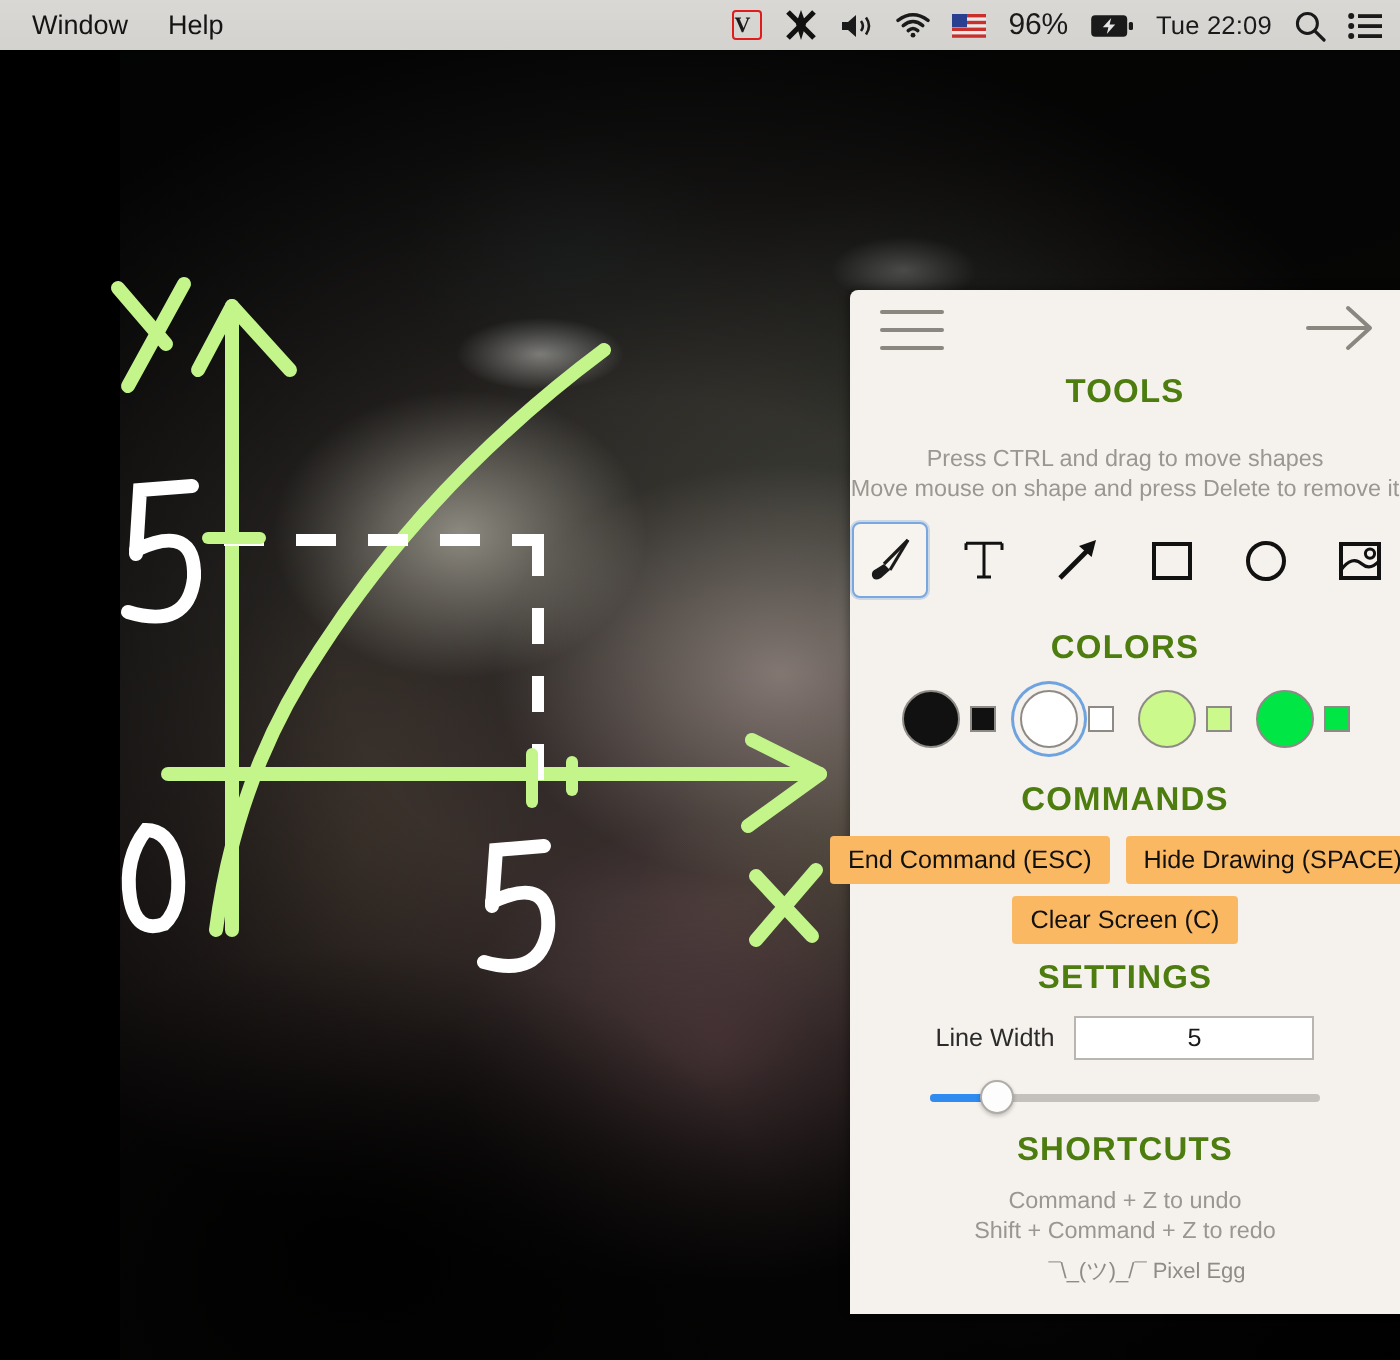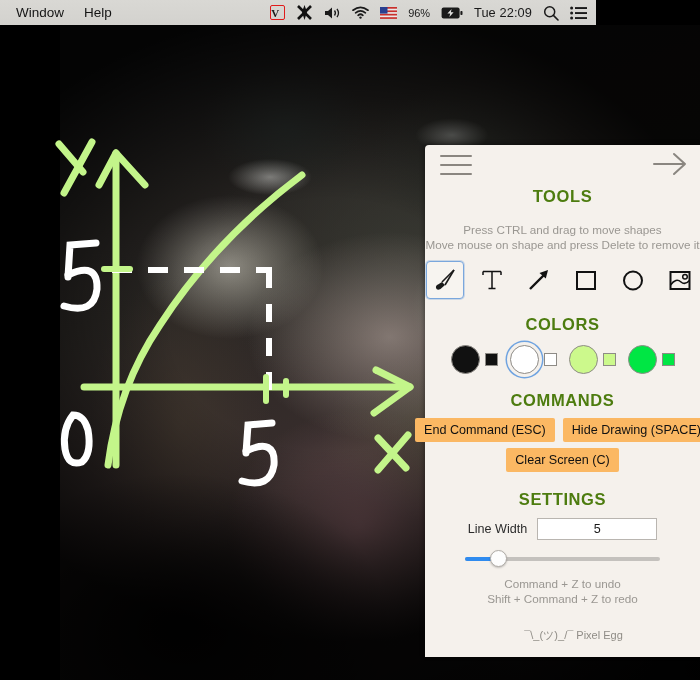--- a/index.html
+++ b/index.html
@@ -6,39 +6,39 @@
   html, body {
     width: 700px; height: 680px;
     overflow: hidden;
     font-family: "Liberation Sans", sans-serif;
     background: #000;
   }
   #root { position: relative; width: 700px; height: 680px; overflow: hidden; background:#000; }
 
   
   .menubar {
-    position: absolute; top: 0; left: 0; width: 596px; height: 25px;
+    position: absolute; top: 0; left: 0; width: 700px; height: 25px;
     background: linear-gradient(to bottom, #d9d8d4 0%, #d3d2ce 100%);
     display: flex; 
     font-size: 13px; color: #151515;
     z-index: 40;
     box-shadow: 0 0.5px 0 rgba(0,0,0,0.18);
   }
   .mb-left { display: flex; align-items: center; gap: 20px; padding-left: 16px; }
   .mb-left .mi { font-size: 13.5px; color: #141414; }
   .mb-right { margin-left: auto; display: flex; align-items: center; gap: 11px; padding-right: 9px; }
   .mb-right .mi { display: flex; align-items: center; color: #1a1a1a; }
 
   .ic-v {
     width: 15px; height: 15px; border: 1.6px solid #e01b1b; border-radius: 2px;
     color: #cf1a1a; font-size: 11px; font-weight: 700; line-height: 12px;
     text-align: center; font-family: "Liberation Serif", serif;
   }
   .ic-x { font-size: 16px; font-weight: 700; letter-spacing: -1px; line-height: 1; }
-  .ic-pct { font-size: 11px; letter-spacing: -0.1px; }
+  .ic-pct { font-size: 15px; letter-spacing: -0.1px; }
   .ic-clock { font-size: 12.8px; letter-spacing: 0.1px; }
 
   
   .canvas { position: absolute; inset: 25px 0 0 0; overflow: hidden; background: #000; }
   .art {
     position: absolute; left: 60px; top: -18px; width: 640px; height: 700px;
     filter: saturate(0.85);
     background:
       radial-gradient(ellipse 120px 90px at 225px 120px, rgba(38,42,40,0.95) 0%, rgba(20,22,20,0) 70%),
       radial-gradient(ellipse 150px 110px at 420px 150px, rgba(46,48,42,0.9) 0%, rgba(20,22,20,0) 72%),
@@ -123,21 +123,21 @@
   .slider-knob {
     position: absolute; top: 0; left: 17%; width: 17px; height: 17px; margin-left: -8px;
     background: #fdfdfd; border: 1px solid #b0aca7; border-radius: 50%;
     box-shadow: 0 1px 2px rgba(0,0,0,0.22);
   }
 
   .footer {
     position: absolute; bottom: 14px; left: 11px; width: 100%;
     text-align: center; font-size: 11px; color: #8f8c86;
   }
-  .mt18 { margin-top: 18px; }
+  .mt18 { margin-top: 8px; }
   .mt14 { margin-top: 14px; }
   .mt16 { margin-top: 16px; }
 </style>
 </head>
 <body>
 
 <div id="root">
 
   <div class="canvas">
     <div class="art"></div>
@@ -355,19 +355,20 @@
     <div class="settings-row">
       <span class="lw-label">Line Width</span>
       <input class="lw-input" type="text" value="5" style="">
     </div>
     <div class="slider-wrap">
       <div class="slider-track"></div>
       <div class="slider-fill"></div>
       <div class="slider-knob"></div>
     </div>
 
+    <div class="sec-title mt18">SHORTCUTS</div>
     <div class="sec-sub" style="margin-top:8px">Command + Z to undo</div>
     <div class="sec-sub">Shift + Command + Z to redo</div>
 
     <div class="footer">¯\_(ツ)_/¯ Pixel Egg</div>
   </div>
 
 </div>
 
 </body></html>

